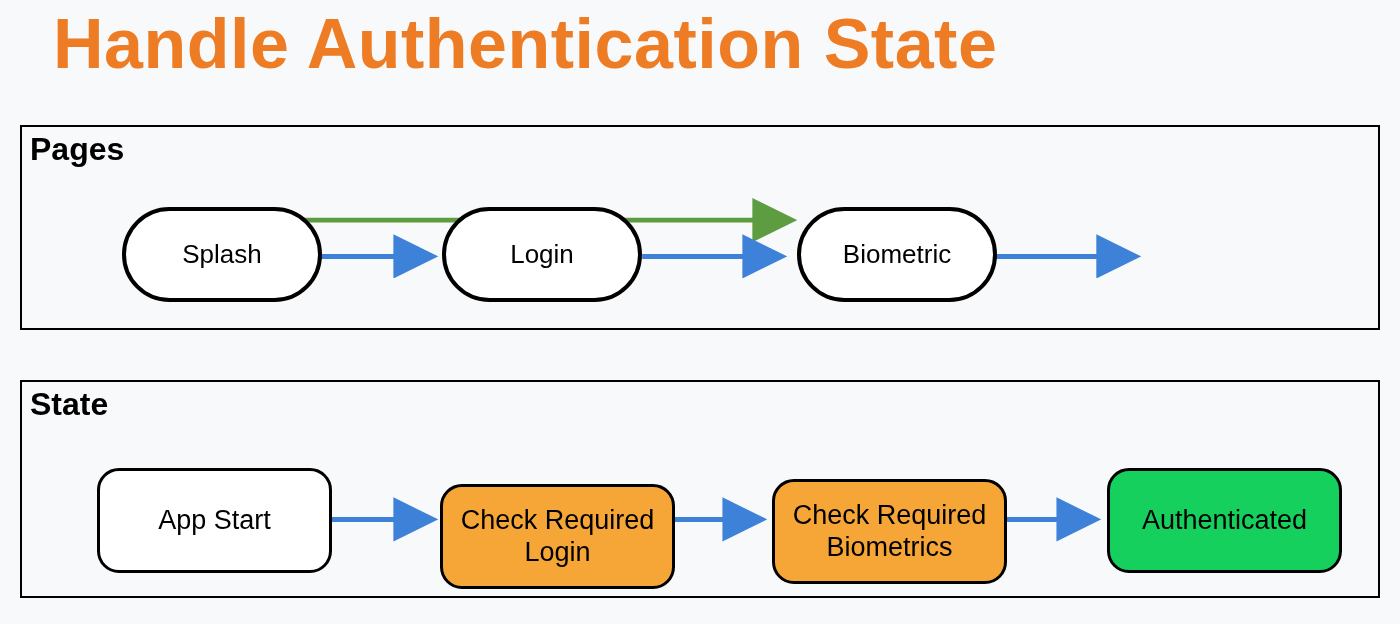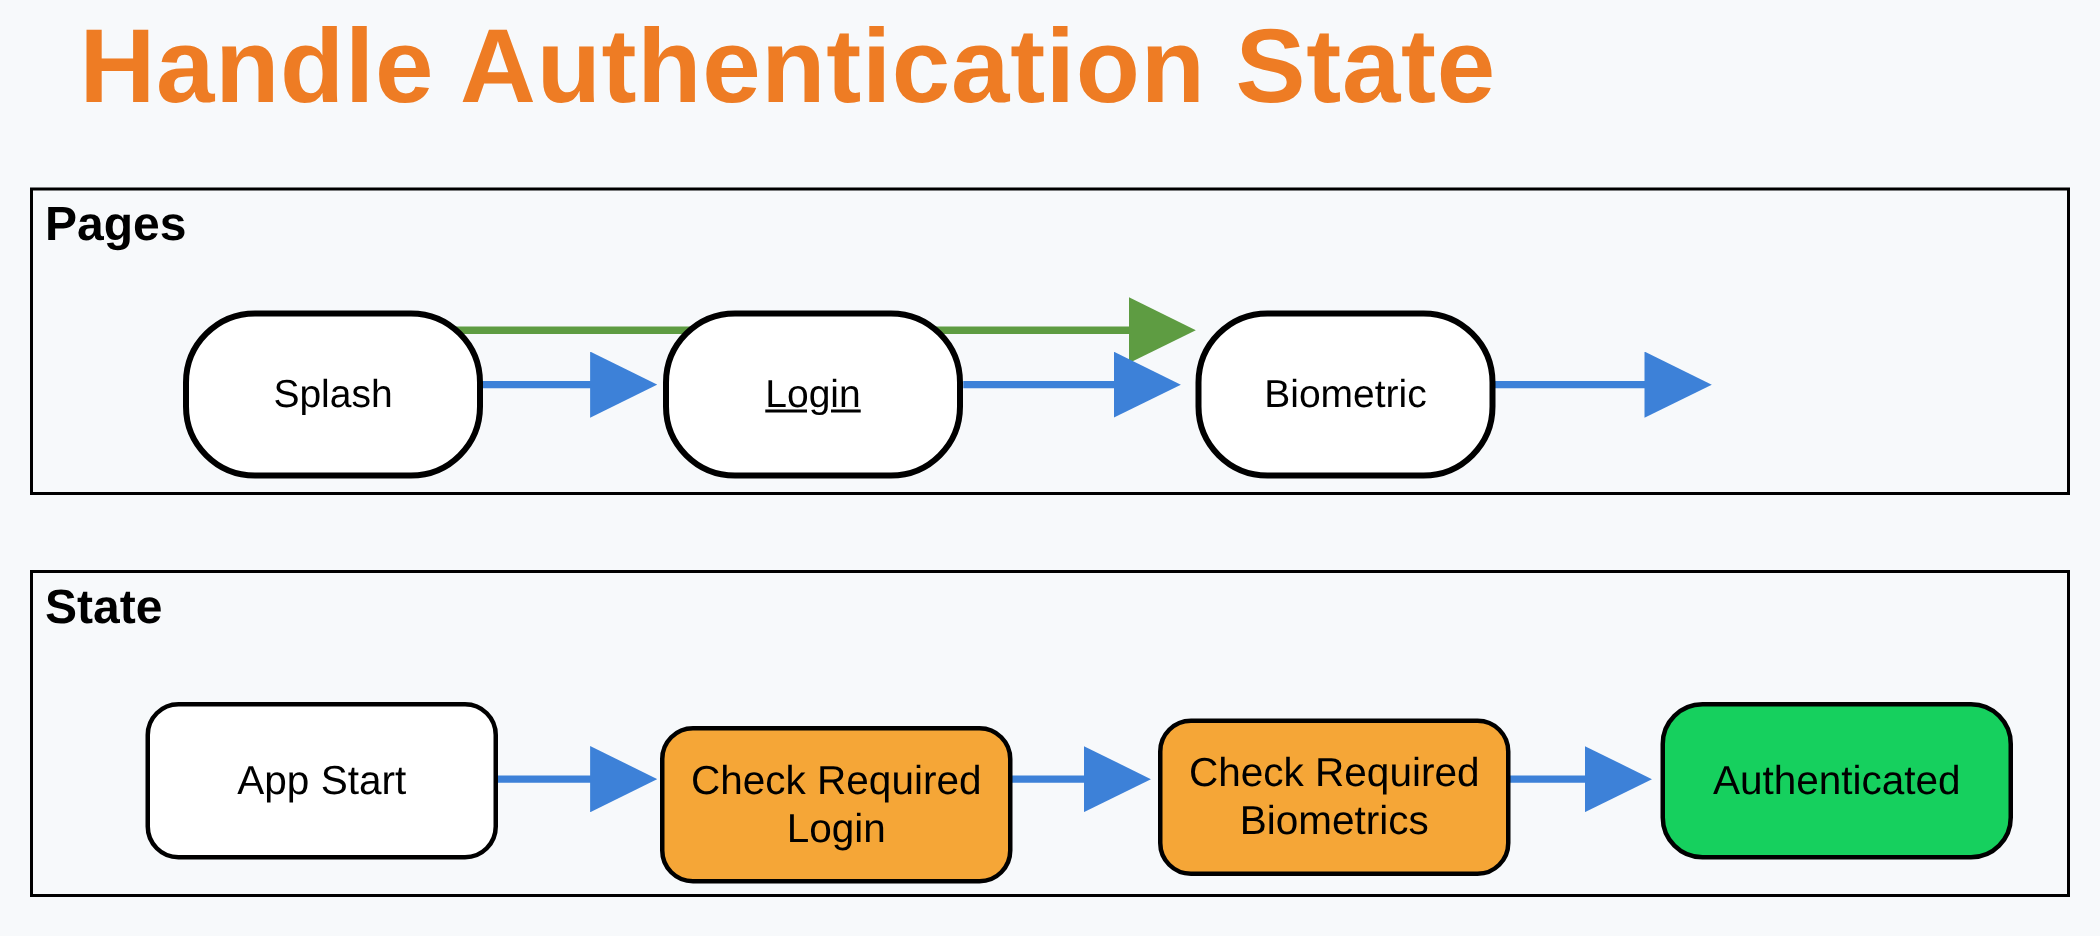--- a/index.html
+++ b/index.html
@@ -52,21 +52,21 @@
     display: flex;
     align-items: center;
     justify-content: center;
     text-align: center;
     font-size: 26px;
     line-height: 1.15;
     color: #000;
   }
   .pill {
     width: 200px;
-    height: 112px;
+    height: 95px;
     border: 4px solid #000;
     border-radius: 48px;
     background: #fff;
   }
   .rbox {
     width: 235px;
     height: 105px;
     border: 3px solid #000;
     border-radius: 22px;
     background: #fff;
@@ -107,21 +107,21 @@
       <line x1="300" y1="132" x2="410" y2="132" stroke="#3D81D8" stroke-width="5" marker-end="url(#ah-blue)"></line>
 
       <line x1="622" y1="132" x2="760" y2="132" stroke="#3D81D8" stroke-width="5" marker-end="url(#ah-blue)"></line>
 
       <line x1="977" y1="132" x2="1115" y2="132" stroke="#3D81D8" stroke-width="5" marker-end="url(#ah-blue)"></line>
     </svg>
 
     <div class="node pill" style="left:100px; top:80px;">
       <span>Splash</span>
     </div>
-    <div class="node pill" style="left:420px; top:80px;text-decoration:underline;">
+    <div class="node pill" style="left:420px; top:80px;">
       <span>Login</span>
     </div>
     <div class="node pill" style="left:775px; top:80px;text-align:center;">
       <span>Biometric</span>
     </div>
   </div>
 
   <div class="panel panel-state">
     <div class="panel-label">State</div>
 
@@ -138,18 +138,18 @@
 
     <div class="node rbox" style="left:75px; top:86px;">
       <span>App Start</span>
     </div>
     <div class="node rbox orange" style="left:418px; top:102px;">
       <span>Check Required Login</span>
     </div>
     <div class="node rbox orange" style="left:750px; top:86px;margin-top:11px;">
       <span>Check Required Biometrics</span>
     </div>
-    <div class="node rbox green" style="left:1085px; top:86px;border-radius:28px;">
+    <div class="node rbox green" style="left:1085px; top:86px;">
       <span>Authenticated</span>
     </div>
   </div>
 
 </div>
 
 </body></html>

